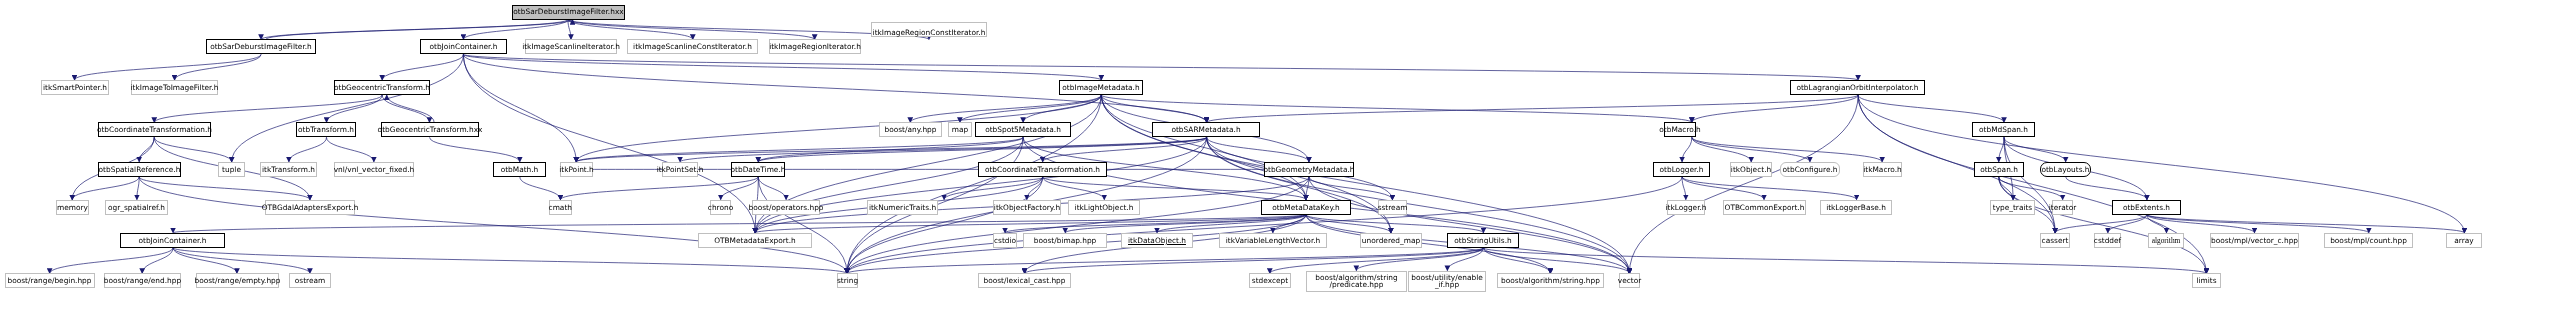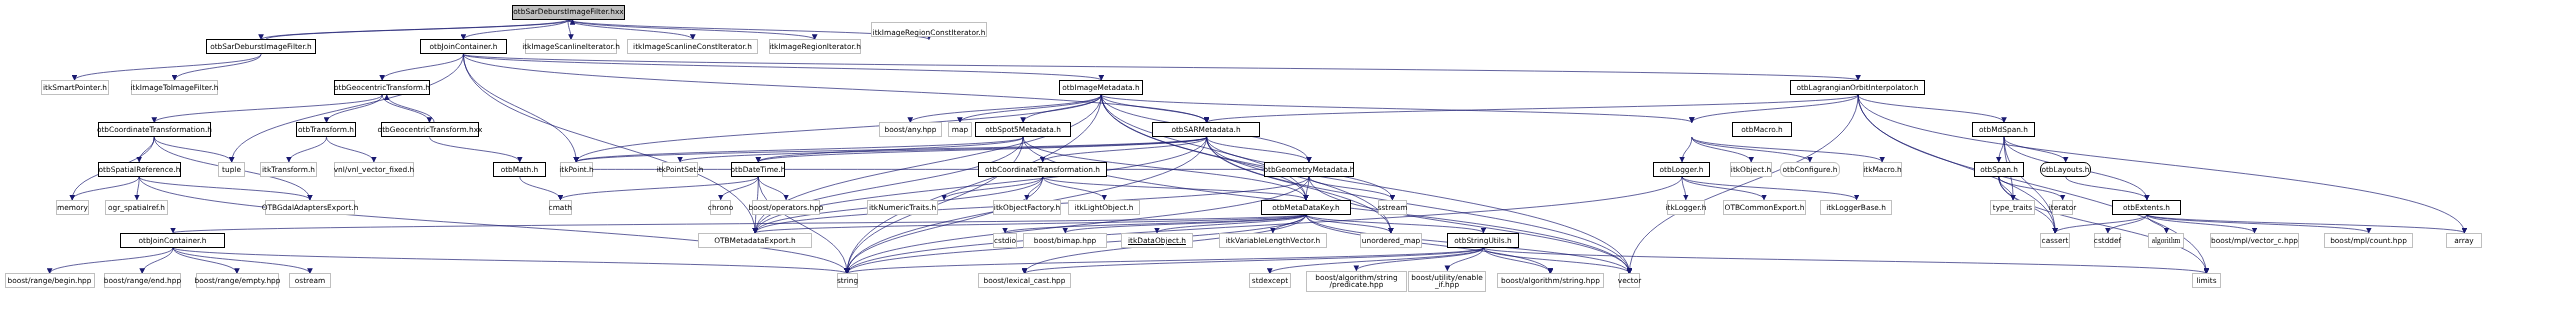--- a/index.html
+++ b/index.html
@@ -207,21 +207,21 @@
     </div>
     <div class="node ext" style="left: 948px; width: 24px; top: 122px;">
       <span>map</span>
     </div>
     <div class="node doc" style="left: 975px; width: 96px; top: 122px;">
       <span>otbSpot5Metadata.h</span>
     </div>
     <div class="node doc" style="left: 1152px; width: 108px; top: 122px;">
       <span>otbSARMetadata.h</span>
     </div>
-    <div class="node doc" style="left: 1732px; width: 60px; top: 122px;">
+    <div class="node doc" style="left: 1664px; width: 32px; top: 122px;">
       <span>otbMacro.h</span>
     </div>
     <div class="node doc" style="left: 1972px; width: 63px; top: 122px;">
       <span>otbMdSpan.h</span>
     </div>
     <div class="node doc" style="left: 98px; width: 83px; top: 162px;">
       <span>otbSpatialReference.h</span>
     </div>
     <div class="node ext" style="left: 218px; width: 27px; top: 162px;">
       <span>tuple</span>

